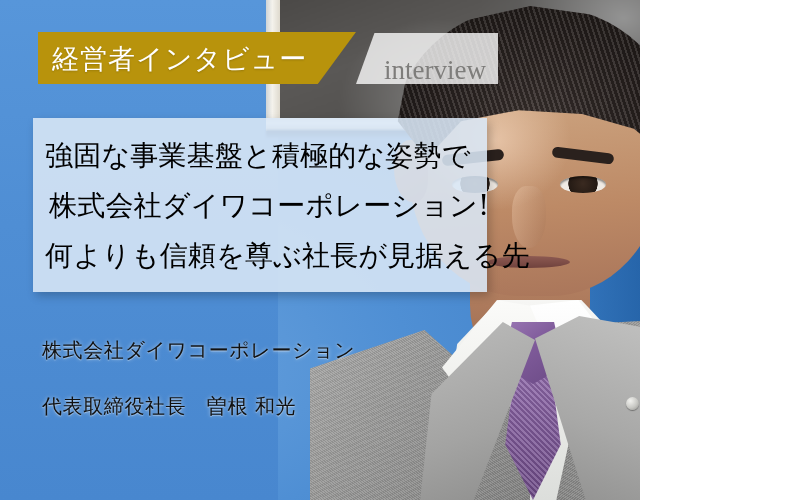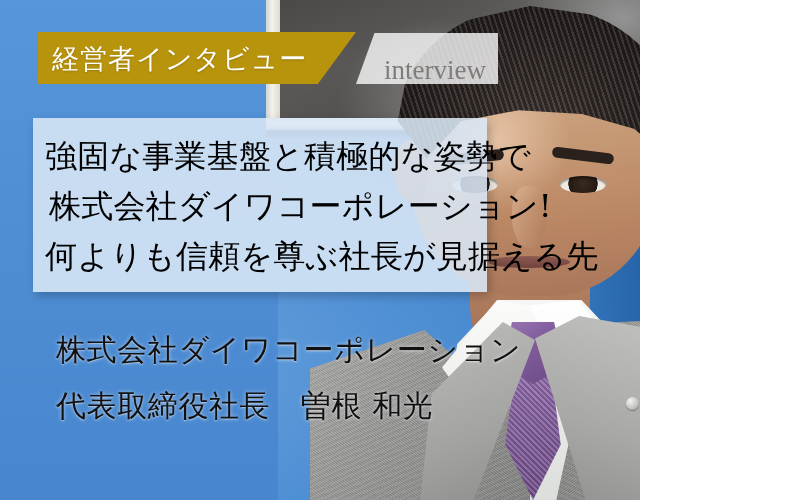--- a/index.html
+++ b/index.html
@@ -291,43 +291,42 @@
     position: absolute;
     left: 33px; top: 118px;
     width: 454px; height: 174px;
     background: rgba(217,231,246,0.88);
     box-shadow: 3px 4px 9px rgba(0,0,0,0.22);
     padding: 13px 0 0 12px;
     box-sizing: border-box;
   }
   .headline-line {
     color: #000000;
-    font-size: 32px;
+    font-size: 28px;
     line-height: 50px;
     letter-spacing: 0.2px;
     white-space: nowrap;
     font-family: "DejaVu Serif", "Liberation Serif", serif;
   }
   .headline-line.indent { padding-left: 4px; }
 
   
   .credit {
     position: absolute;
     left: 42px; top: 322px;
     width: 430px;
   }
   .credit-line {
     color: #111111;
-    font-size: 30px;
+    font-size: 20px;
     line-height: 56px;
     letter-spacing: 0.6px;
     white-space: nowrap;
     font-family: "DejaVu Sans", "Liberation Sans", sans-serif;
     text-shadow: 0 0 4px rgba(255,255,255,0.55), 0 1px 1px rgba(255,255,255,0.4);
-    margin-left: 14px;
   }
 </style>
 </head>
 <body>
 
 <div class="banner">
 
   <div class="bg-wall"></div>
   <div class="bg-blue-left"></div>
   <div class="bg-frame"></div>

